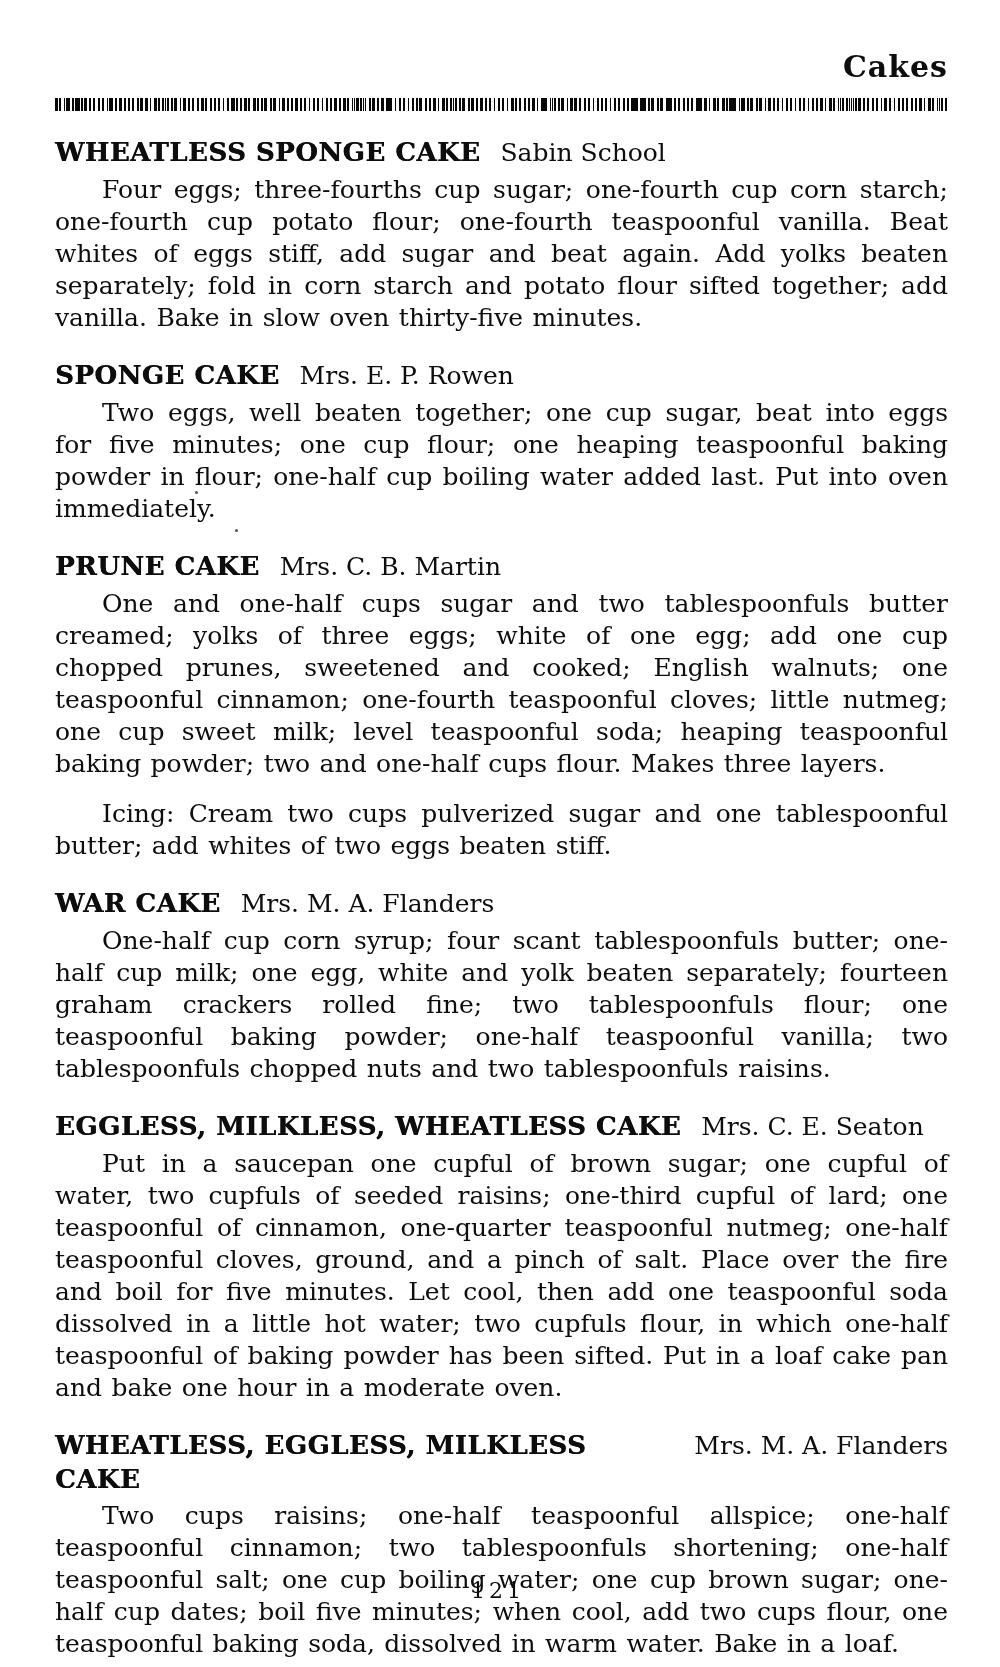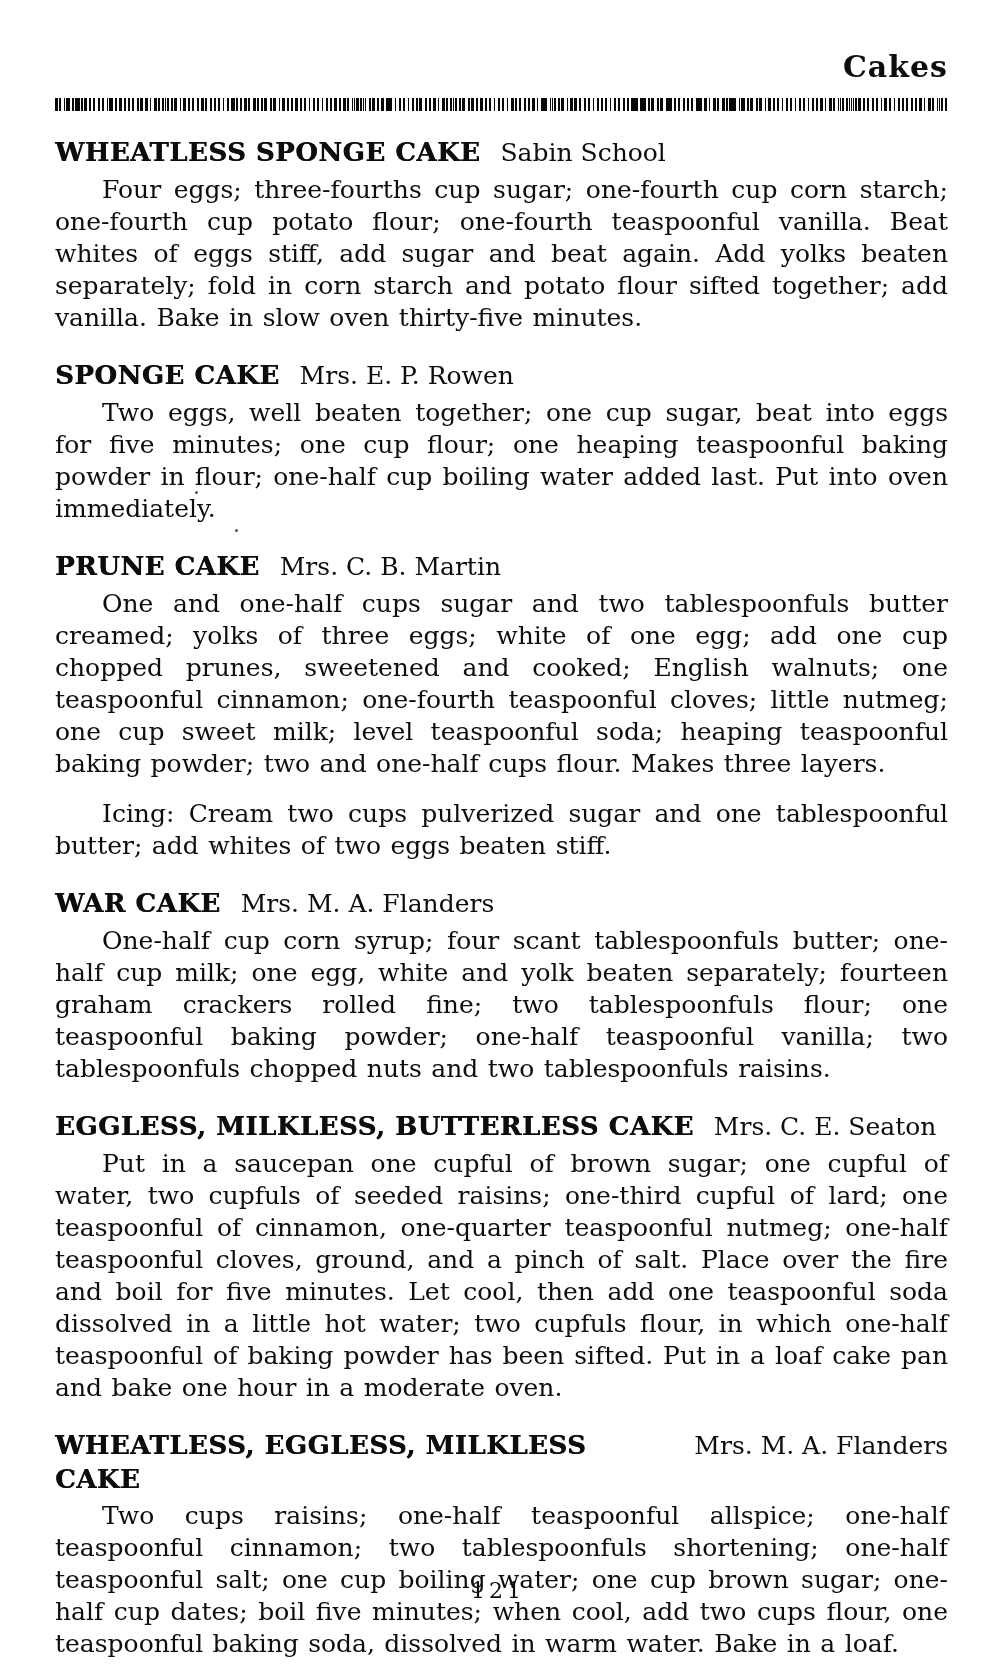--- a/index.html
+++ b/index.html
@@ -124,21 +124,21 @@
   <section class="recipe">
     <div class="recipe-head">
       <span class="recipe-title">WAR CAKE</span>
       <span class="recipe-attrib">Mrs. M. A. Flanders</span>
     </div>
     <p>One-half cup corn syrup; four scant tablespoonfuls butter; one-half cup milk; one egg, white and yolk beaten separately; fourteen graham crackers rolled fine; two tablespoonfuls flour; one teaspoonful baking powder; one-half teaspoonful vanilla; two tablespoonfuls chopped nuts and two tablespoonfuls raisins.</p>
   </section>
 
   <section class="recipe">
     <div class="recipe-head">
-      <span class="recipe-title">EGGLESS, MILKLESS, BUTTERLESS CAKE</span>
+      <span class="recipe-title">EGGLESS, MILKLESS, WHEATLESS CAKE</span>
       <span class="recipe-attrib">Mrs. C. E. Seaton</span>
     </div>
     <p>Put in a saucepan one cupful of brown sugar; one cupful of water, two cupfuls of seeded raisins; one-third cupful of lard; one teaspoonful of cinnamon, one-quarter teaspoonful nutmeg; one-half teaspoonful cloves, ground, and a pinch of salt. Place over the fire and boil for five minutes. Let cool, then add one teaspoonful soda dissolved in a little hot water; two cupfuls flour, in which one-half teaspoonful of baking powder has been sifted. Put in a loaf cake pan and bake one hour in a moderate oven.</p>
   </section>
 
   <section class="recipe">
     <div class="recipe-head">
       <span class="recipe-title">WHEATLESS, EGGLESS, MILKLESS CAKE</span>
       <span class="recipe-attrib">Mrs. M. A. Flanders</span>
     </div>

